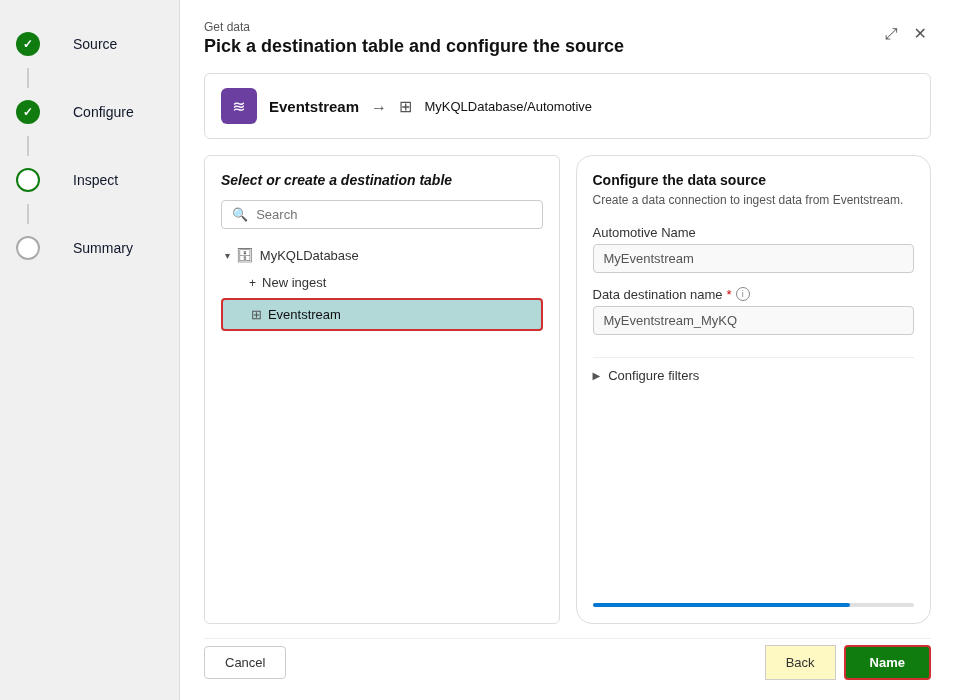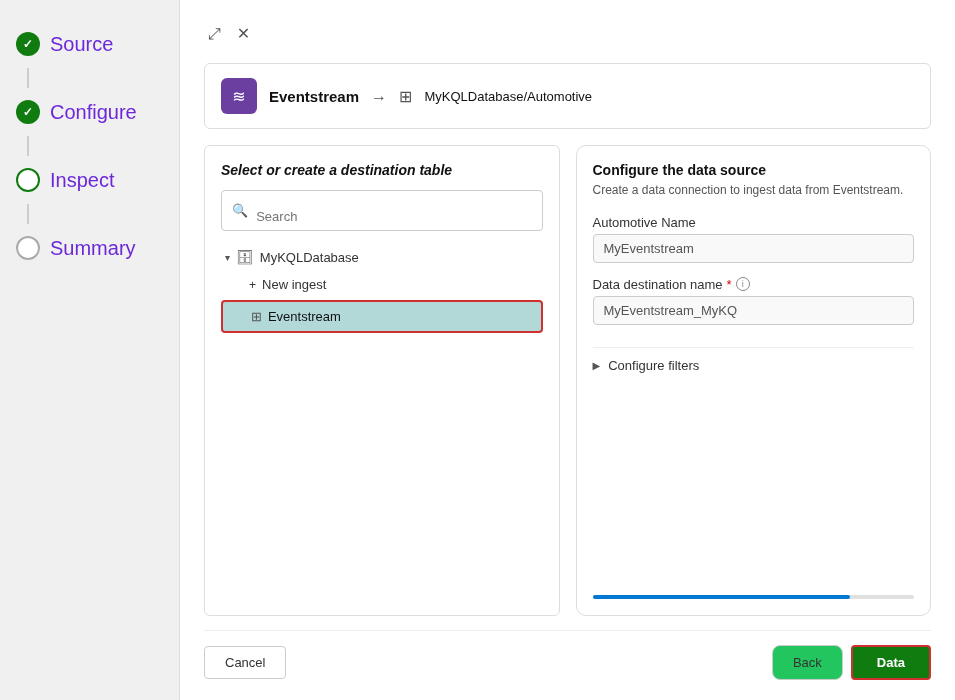--- a/index.html
+++ b/index.html
@@ -54,22 +54,23 @@
       border: 2px solid #aaa;
       color: #aaa;
     }
     .step-connector {
       width: 2px;
       height: 20px;
       background: #ccc;
       margin-left: 27px;
     }
     .sidebar-item-label {
-      font-size: 20px;
-      color: #6d28d9;
+      font-size: 14px;
+      color: #0f172a;
+      margin-left: 23px;
     }
 
     
     .main {
       flex: 1;
       display: flex;
       flex-direction: column;
       background: white;
       padding: 20px 24px;
       overflow: hidden;
@@ -181,21 +182,20 @@
       padding: 6px 10px;
       margin-bottom: 12px;
       background: white;
     }
     .search-box input {
       border: none;
       outline: none;
       font-size: 13px;
       width: 100%;
       color: #4d7c0f;
-      margin-top: 12px;
     }
     .search-icon {
       color: #777;
       font-size: 13px;
     }
 
     .tree-section {
       flex: 1;
       overflow-y: auto;
     }
@@ -242,21 +242,21 @@
     }
     .table-icon {
       font-size: 13px;
       color: #555;
     }
 
     
     .right-panel {
       flex: 1;
       border: 1px solid #ddd;
-      border-radius: 10px;
+      border-radius: 16px;
       display: flex;
       flex-direction: column;
       overflow: hidden;
       padding: 16px;
     }
 
     .right-panel-title {
       font-size: 14px;
       font-weight: 600;
       color: #111;
@@ -338,42 +338,42 @@
       background: #0078d4;
       border-radius: 2px;
       width: 80%;
     }
 
     
     .footer {
       display: flex;
       justify-content: space-between;
       align-items: center;
-      padding-top: 14px;
+      padding-top: 6px;
       border-top: 1px solid #eee;
       margin-top: 14px;
     }
     .btn-cancel {
       padding: 8px 20px;
       border: 1px solid #ccc;
       border-radius: 4px;
       background: white;
       font-size: 13px;
       cursor: pointer;
       color: #333;
     }
     .footer-right {
       display: flex;
       gap: 8px;
     }
     .btn-back {
       padding: 8px 20px;
       border: 1px solid #ccc;
-      border-radius: 8px;
-      background: #22c55e;
+      border-radius: 0;
+      background: #fef9c3;
       font-size: 13px;
       cursor: pointer;
       color: #333;
     }
     .btn-next {
       padding: 8px 24px;
       border: 2px solid #d0302f;
       border-radius: 4px;
       background: #107c10;
       font-size: 13px;
@@ -403,20 +403,24 @@
   <div class="step-connector"></div>
   <div class="sidebar-item">
     <div class="step-circle inactive"></div>
     <span class="sidebar-item-label">Summary</span>
   </div>
 </div>
 
 <div class="main">
 
   <div class="dialog-header">
+    <div class="dialog-title-section">
+      <div class="dialog-label">Get data</div>
+      <div class="dialog-title">Pick a destination table and configure the source</div>
+    </div>
     <div class="dialog-actions">
       <button class="dialog-action-btn">⤢</button>
       <button class="dialog-action-btn">✕</button>
     </div>
   </div>
 
   <div class="source-bar">
     <div class="source-icon">≋</div>
     <span class="source-name">Eventstream</span>
     <span class="arrow-icon">→</span>
@@ -479,16 +483,16 @@
           <div class="scrollbar-thumb"></div>
         </div>
       </div>
     </div>
   </div>
 
   <div class="footer">
     <button class="btn-cancel">Cancel</button>
     <div class="footer-right">
       <button class="btn-back">Back</button>
-      <button class="btn-next">Data</button>
+      <button class="btn-next">Name</button>
     </div>
   </div>
 </div>
 
 </body></html>

